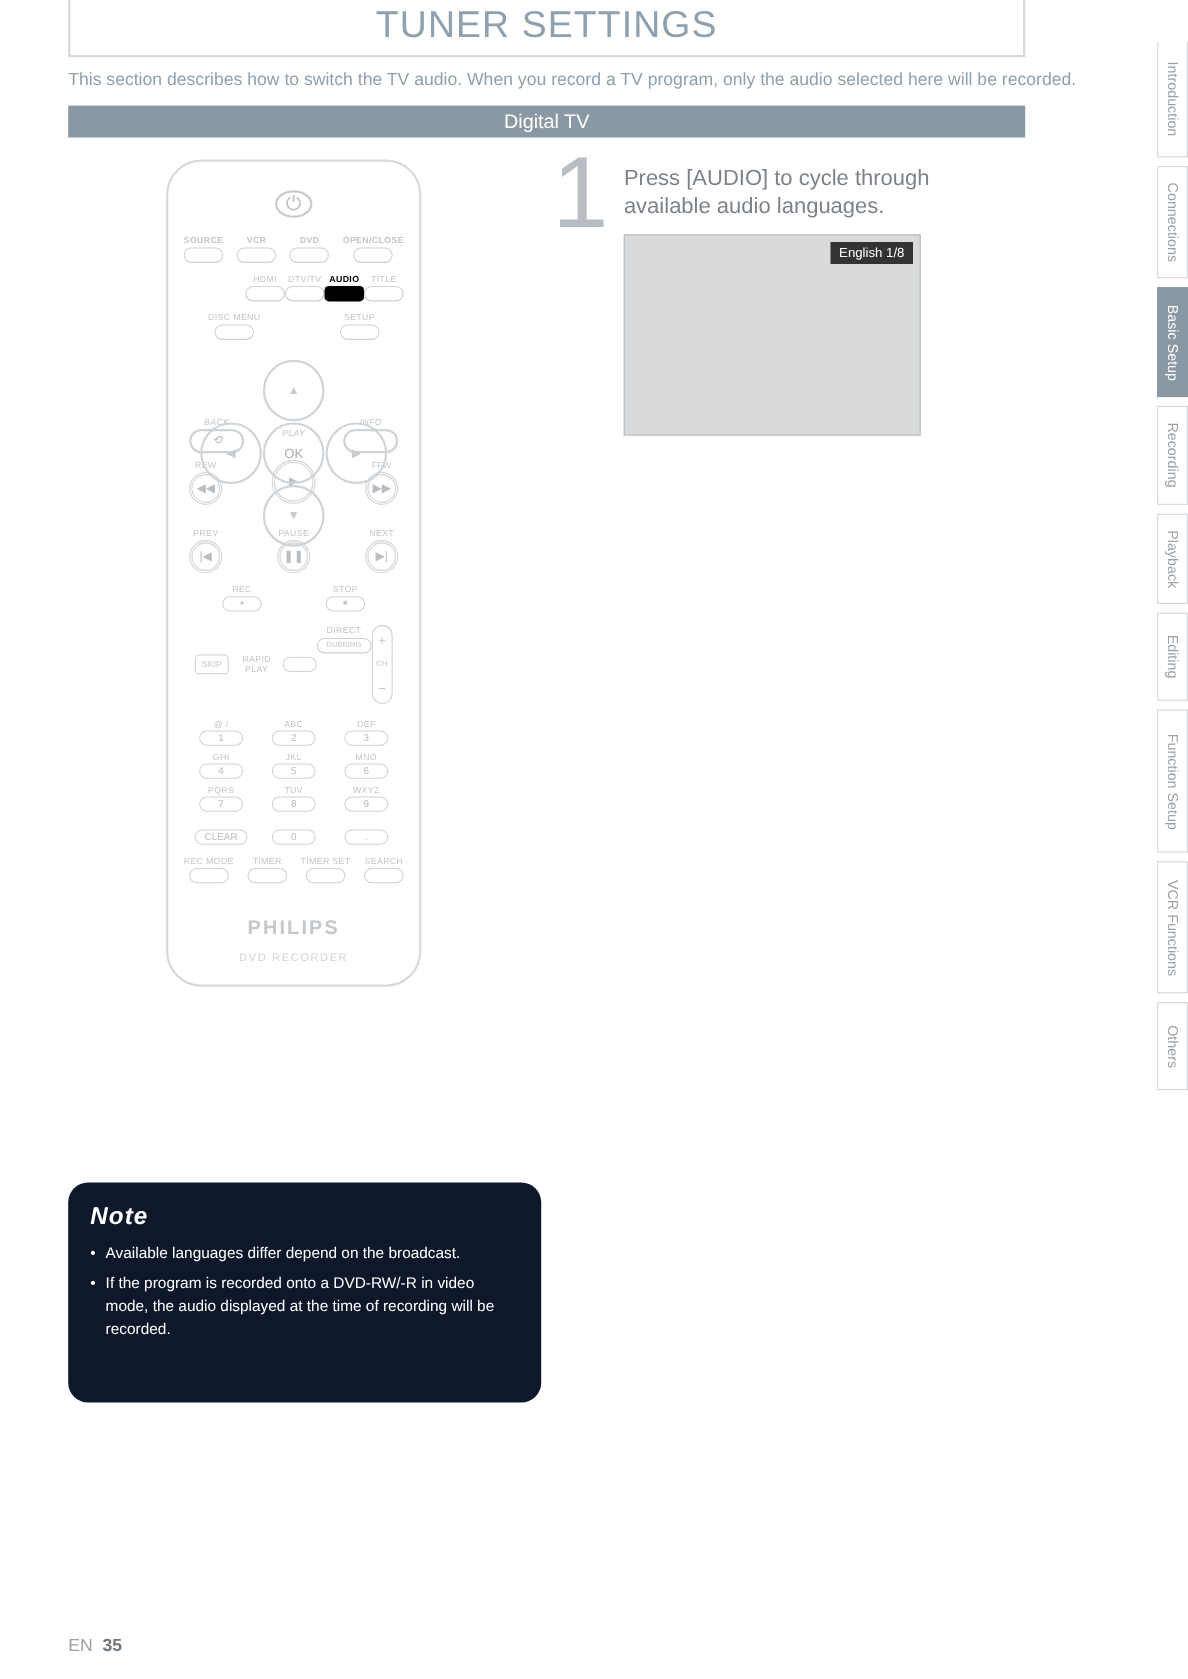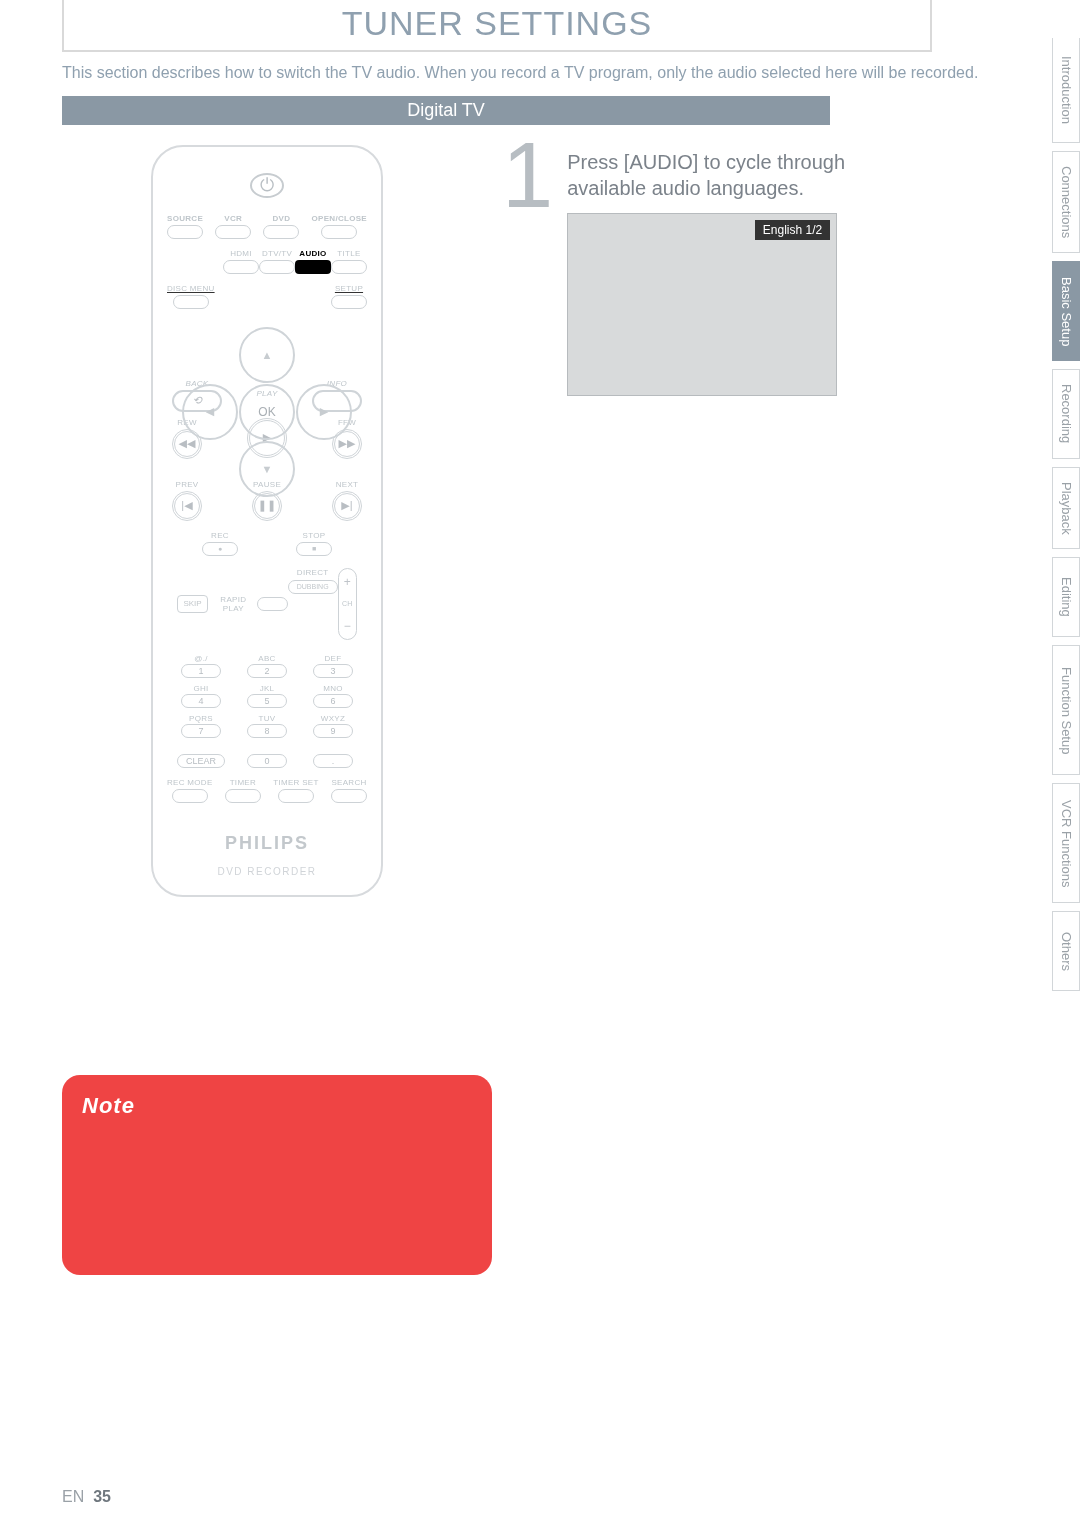--- a/index.html
+++ b/index.html
@@ -47,21 +47,21 @@
     color: #8fa0af;
     width: 810px;
     margin-bottom: 6px;
   }
   .band {
     background: #8a98a4;
     color: #fff;
     text-align: center;
     font-size: 18px;
     padding: 4px 0;
-    width: 768px;
+    width: 870px;
     margin-bottom: 20px;
   }
   .cols {
     display: flex;
     gap: 30px;
   }
   .left-col { width: 410px; display:flex; justify-content:center; }
   .right-col { width: 420px; position: relative; }
 
   
@@ -167,21 +167,21 @@
     font-size:12px; padding:3px 8px;
   }
 
   
   .note-box {
     position:absolute;
     left:62px;
     top:1075px;
     width:430px;
     height:200px;
-    background:#ef4444;
+    background:#0f172a;
     border-radius:18px;
     padding:18px 20px;
     color:#fff;
   }
   .note-title { font-size:22px; font-style:italic; font-weight:700; letter-spacing:1px; margin-bottom:10px; }
   .note-list { font-size:14px; line-height:1.5; }
   .note-list li { margin-bottom:6px; list-style:none; position:relative; padding-left:14px; }
   .note-list li::before { content:"•"; position:absolute; left:0; }
 
   .page-num {
@@ -266,21 +266,21 @@
             <div class="grp">
                 <span class="lbl" style="color:#000; font-weight:700;">AUDIO</span>
                 <span class="pill-black"></span>
               </div>
             <div class="grp">
                 <span class="lbl">TITLE</span>
                 <span class="pill"></span>
               </div>
           </div>
 
-          <div class="row" style="width:200px; margin-top:4px; justify-content:space-between;text-decoration:underline;">
+          <div class="row" style="width:200px; margin-top:4px; justify-content:center;">
             <div class="grp">
                 <span class="lbl">DISC MENU</span>
                 <span class="pill"></span>
               </div>
             <div class="grp" style="visibility:hidden;">
                 <span class="pill"></span>
               </div>
             <div class="grp" style="visibility:hidden;">
                 <span class="pill"></span>
               </div>
@@ -450,30 +450,34 @@
           <div class="sub-brand">DVD RECORDER</div>
         </div>
       </div>
 
       <div class="right-col">
         <div class="step-wrap">
           <div class="big-num">1</div>
           <div>
             <div class="step-text">Press [AUDIO] to cycle through available audio languages.</div>
             <div class="tv-screen">
-              <div class="tv-overlay">English 1/2</div>
+              <div class="tv-overlay">English 1/8</div>
             </div>
           </div>
         </div>
       </div>
     </div>
   </div>
 
   <div class="note-box">
     <div class="note-title">Note</div>
+    <ul class="note-list">
+      <li>Available languages differ depend on the broadcast.</li>
+      <li>If the program is recorded onto a DVD-RW/-R in video mode, the audio displayed at the time of recording will be recorded.</li>
+    </ul>
   </div>
 
   <div class="page-num">
     <span>EN</span>&nbsp;&nbsp;<span class="bold">35</span>
   </div>
 
   <div class="side-tabs">
     <div class="tab first">Introduction</div>
     <div class="tab">Connections</div>
     <div class="tab active">Basic Setup</div>

